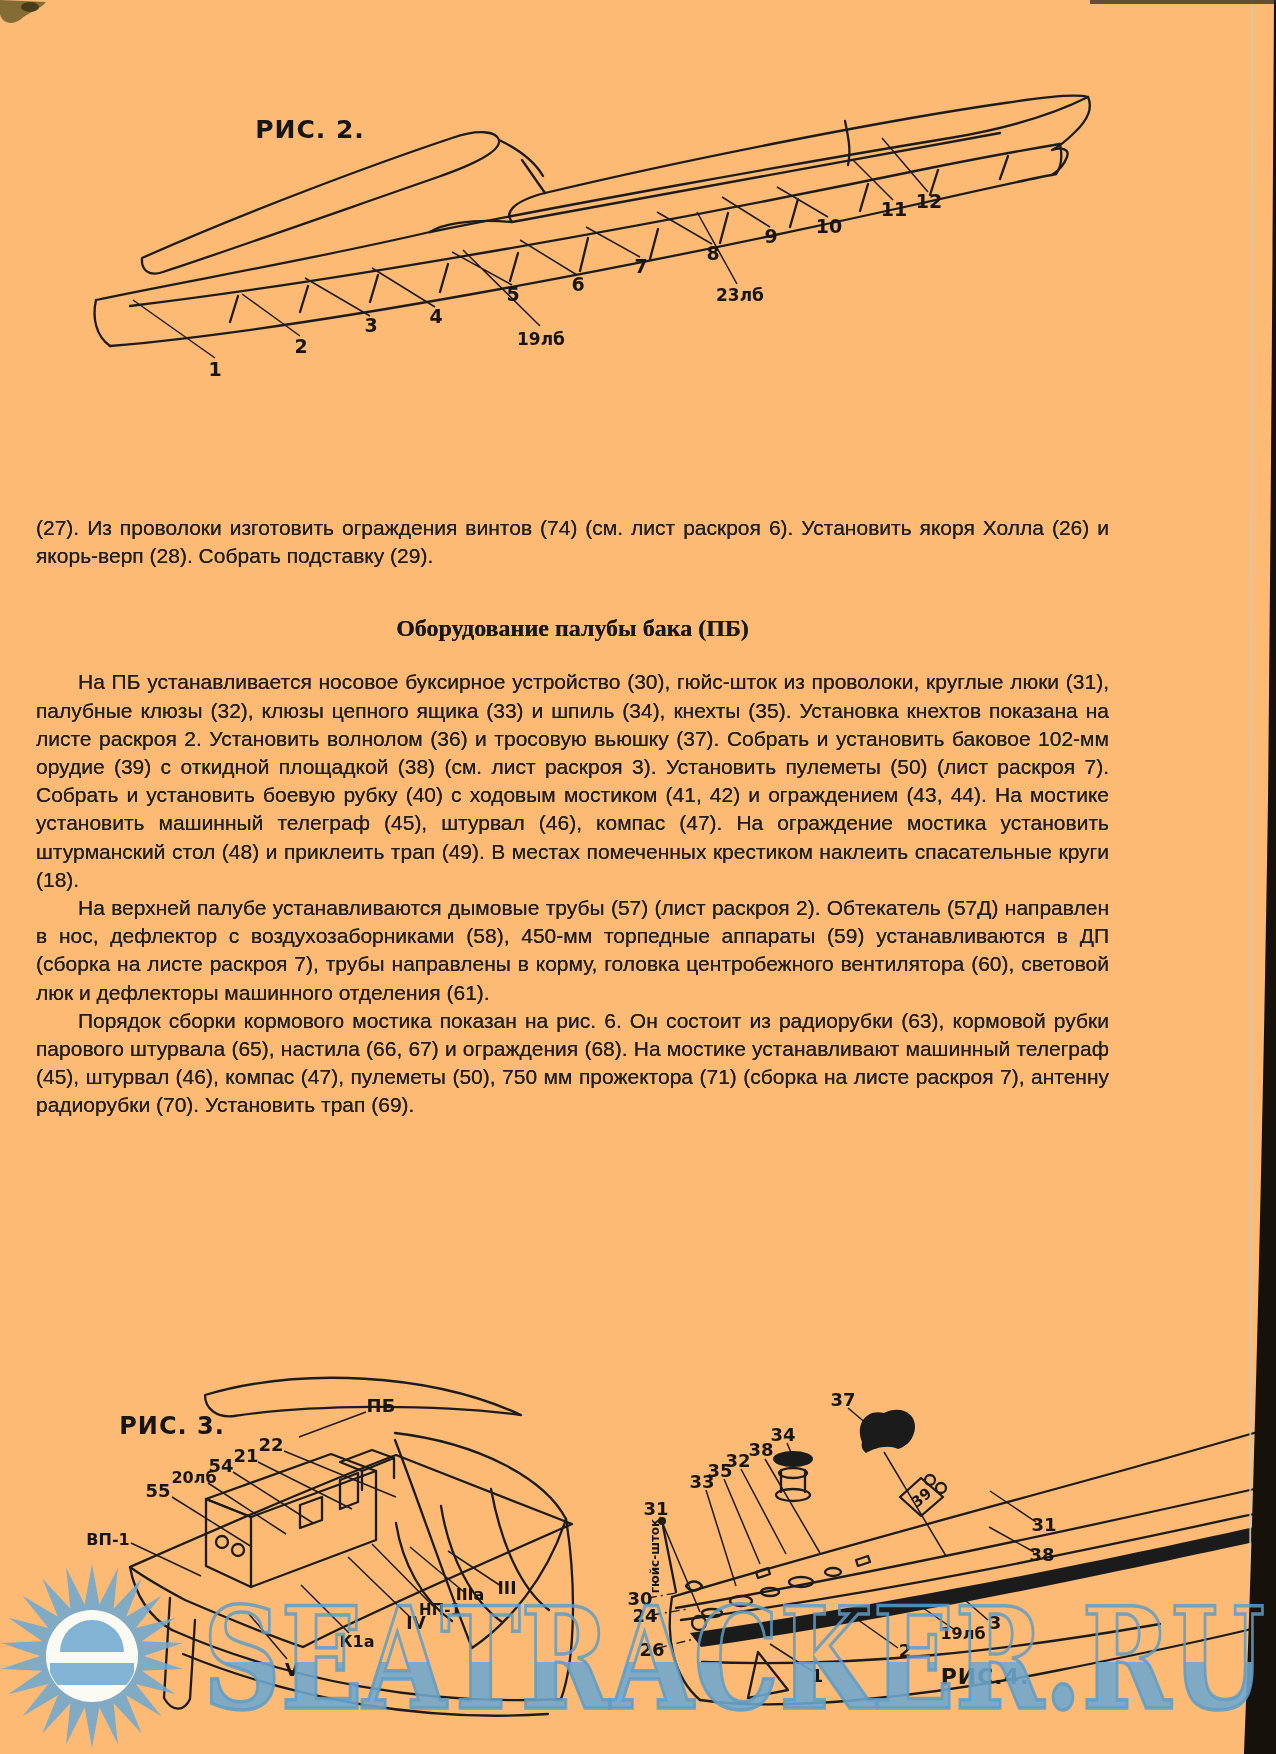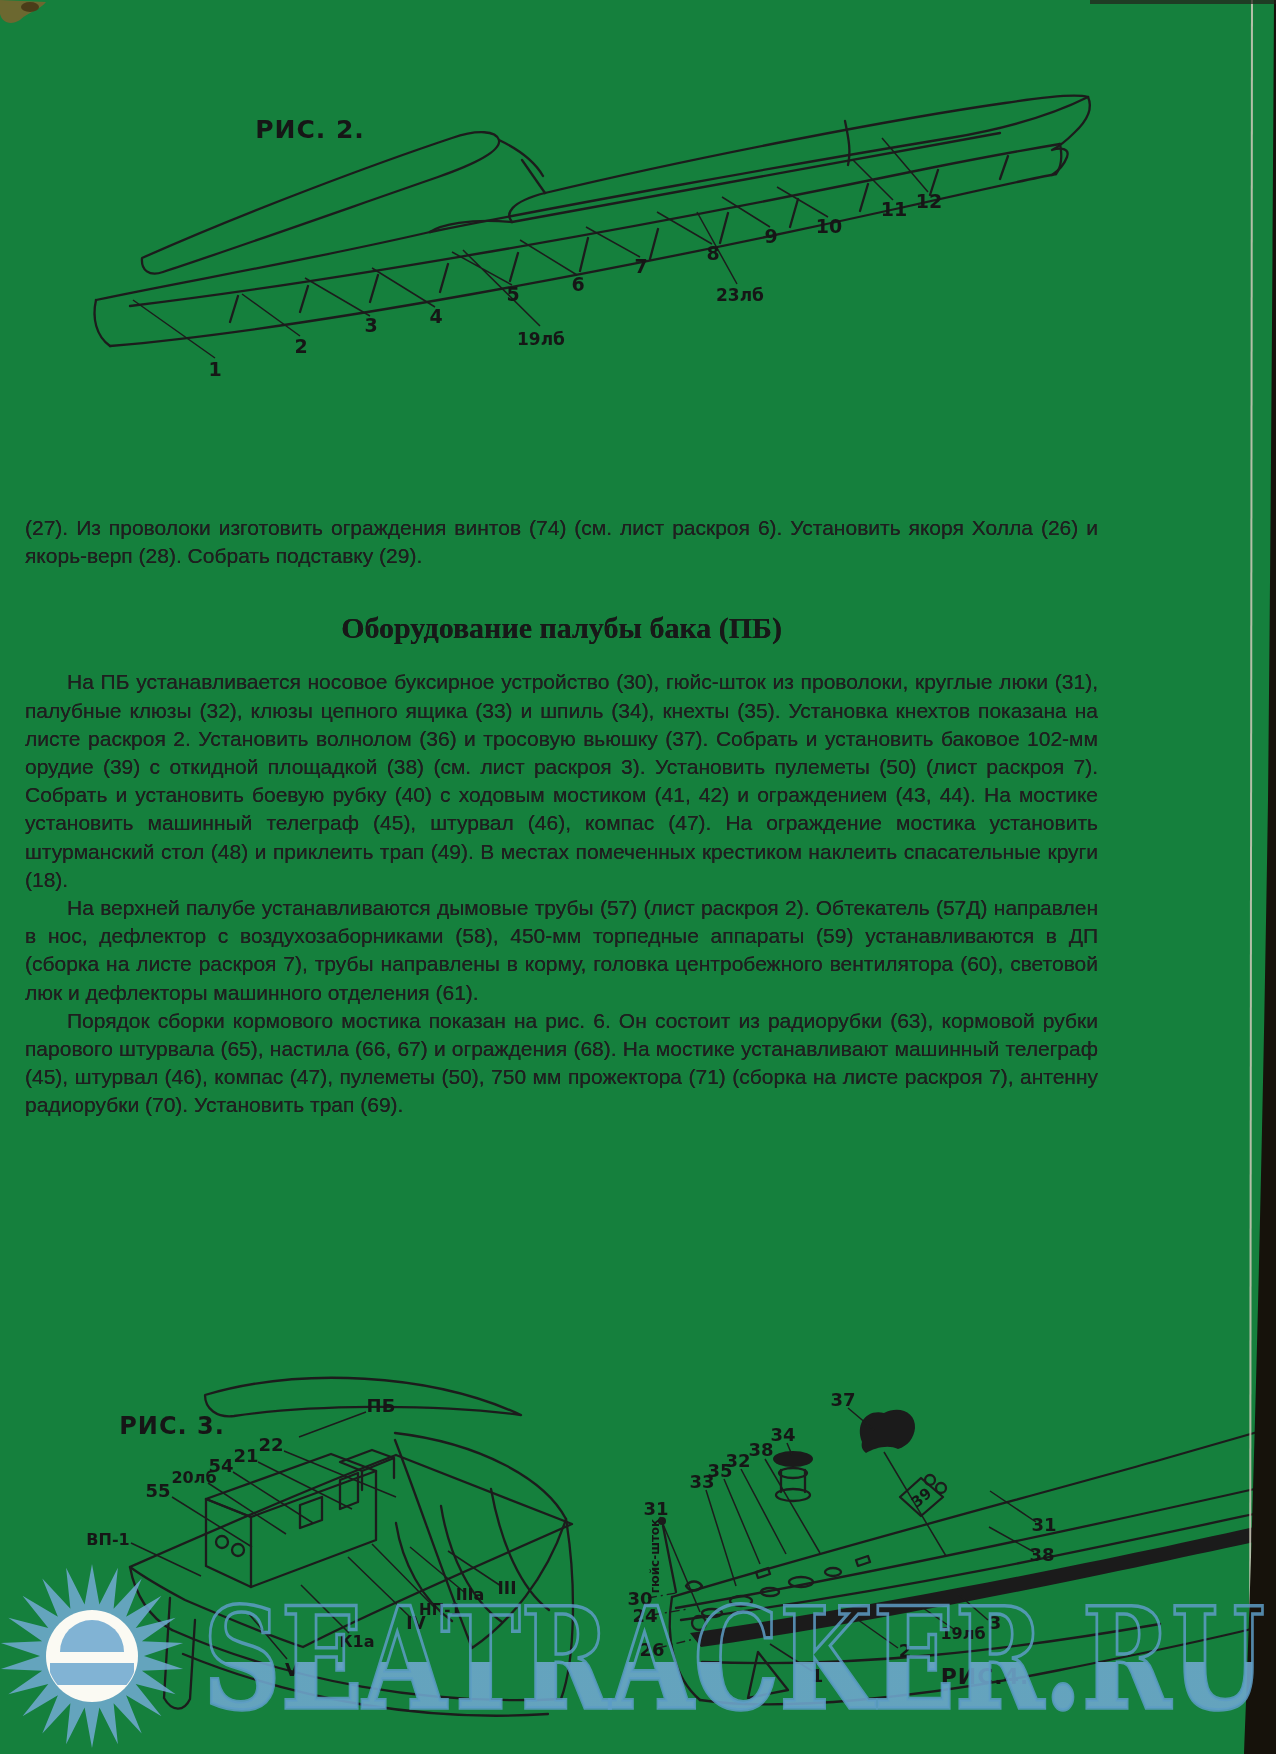--- a/index.html
+++ b/index.html
@@ -1,25 +1,25 @@
 <!DOCTYPE html>
 <html><head>
 <meta charset="utf-8">
 <style>
   html,body{margin:0;padding:0;}
   body{width:1276px;height:1754px;background:#fbfaf3;font-family:"Liberation Sans",sans-serif;overflow:hidden;}
-  #page{position:relative;width:1276px;height:1754px;background:#15803d;}
+  #page{position:relative;width:1276px;height:1754px;background:#fdba74;}
   svg{position:absolute;left:0;top:0;}
   #artwork{z-index:1;}
   #watermark{z-index:2;}
-  #textcol{position:absolute;left:25px;top:514px;width:1073px;z-index:3;color:#1f1f1f;
+  #textcol{position:absolute;left:36px;top:514px;width:1073px;z-index:3;color:#1f1f1f;
            font-size:21px;line-height:28.2px;text-align:justify;text-shadow:0 0 .5px #1f1f1f;}
   #textcol p{margin:0;}
   #textcol p.ind{text-indent:42px;}
-  h2.sect{font-family:"Liberation Serif",serif;font-weight:bold;font-size:30px;line-height:30px;
+  h2.sect{font-family:"Liberation Serif",serif;font-weight:bold;font-size:24px;line-height:30px;
           text-align:center;margin:16px;color:#181818;text-shadow:0 0 .4px #181818;}
   h2#h-pb{margin-top:43px;margin-bottom:25px;}
   h2#h-vp{margin-top:26px;margin-bottom:24px;}
   .figtxt{font-family:"DejaVu Sans",sans-serif;font-weight:bold;fill:#161616;}
   .ln{stroke:#1c1c1c;stroke-width:2.3;fill:none;stroke-linecap:round;stroke-linejoin:round;}
   .ldr{stroke:#1c1c1c;stroke-width:1.5;fill:none;}
   .ddr{stroke:#1c1c1c;stroke-width:1.4;fill:none;stroke-dasharray:9 4 2 4;}
 </style>
 </head>
 <body>

